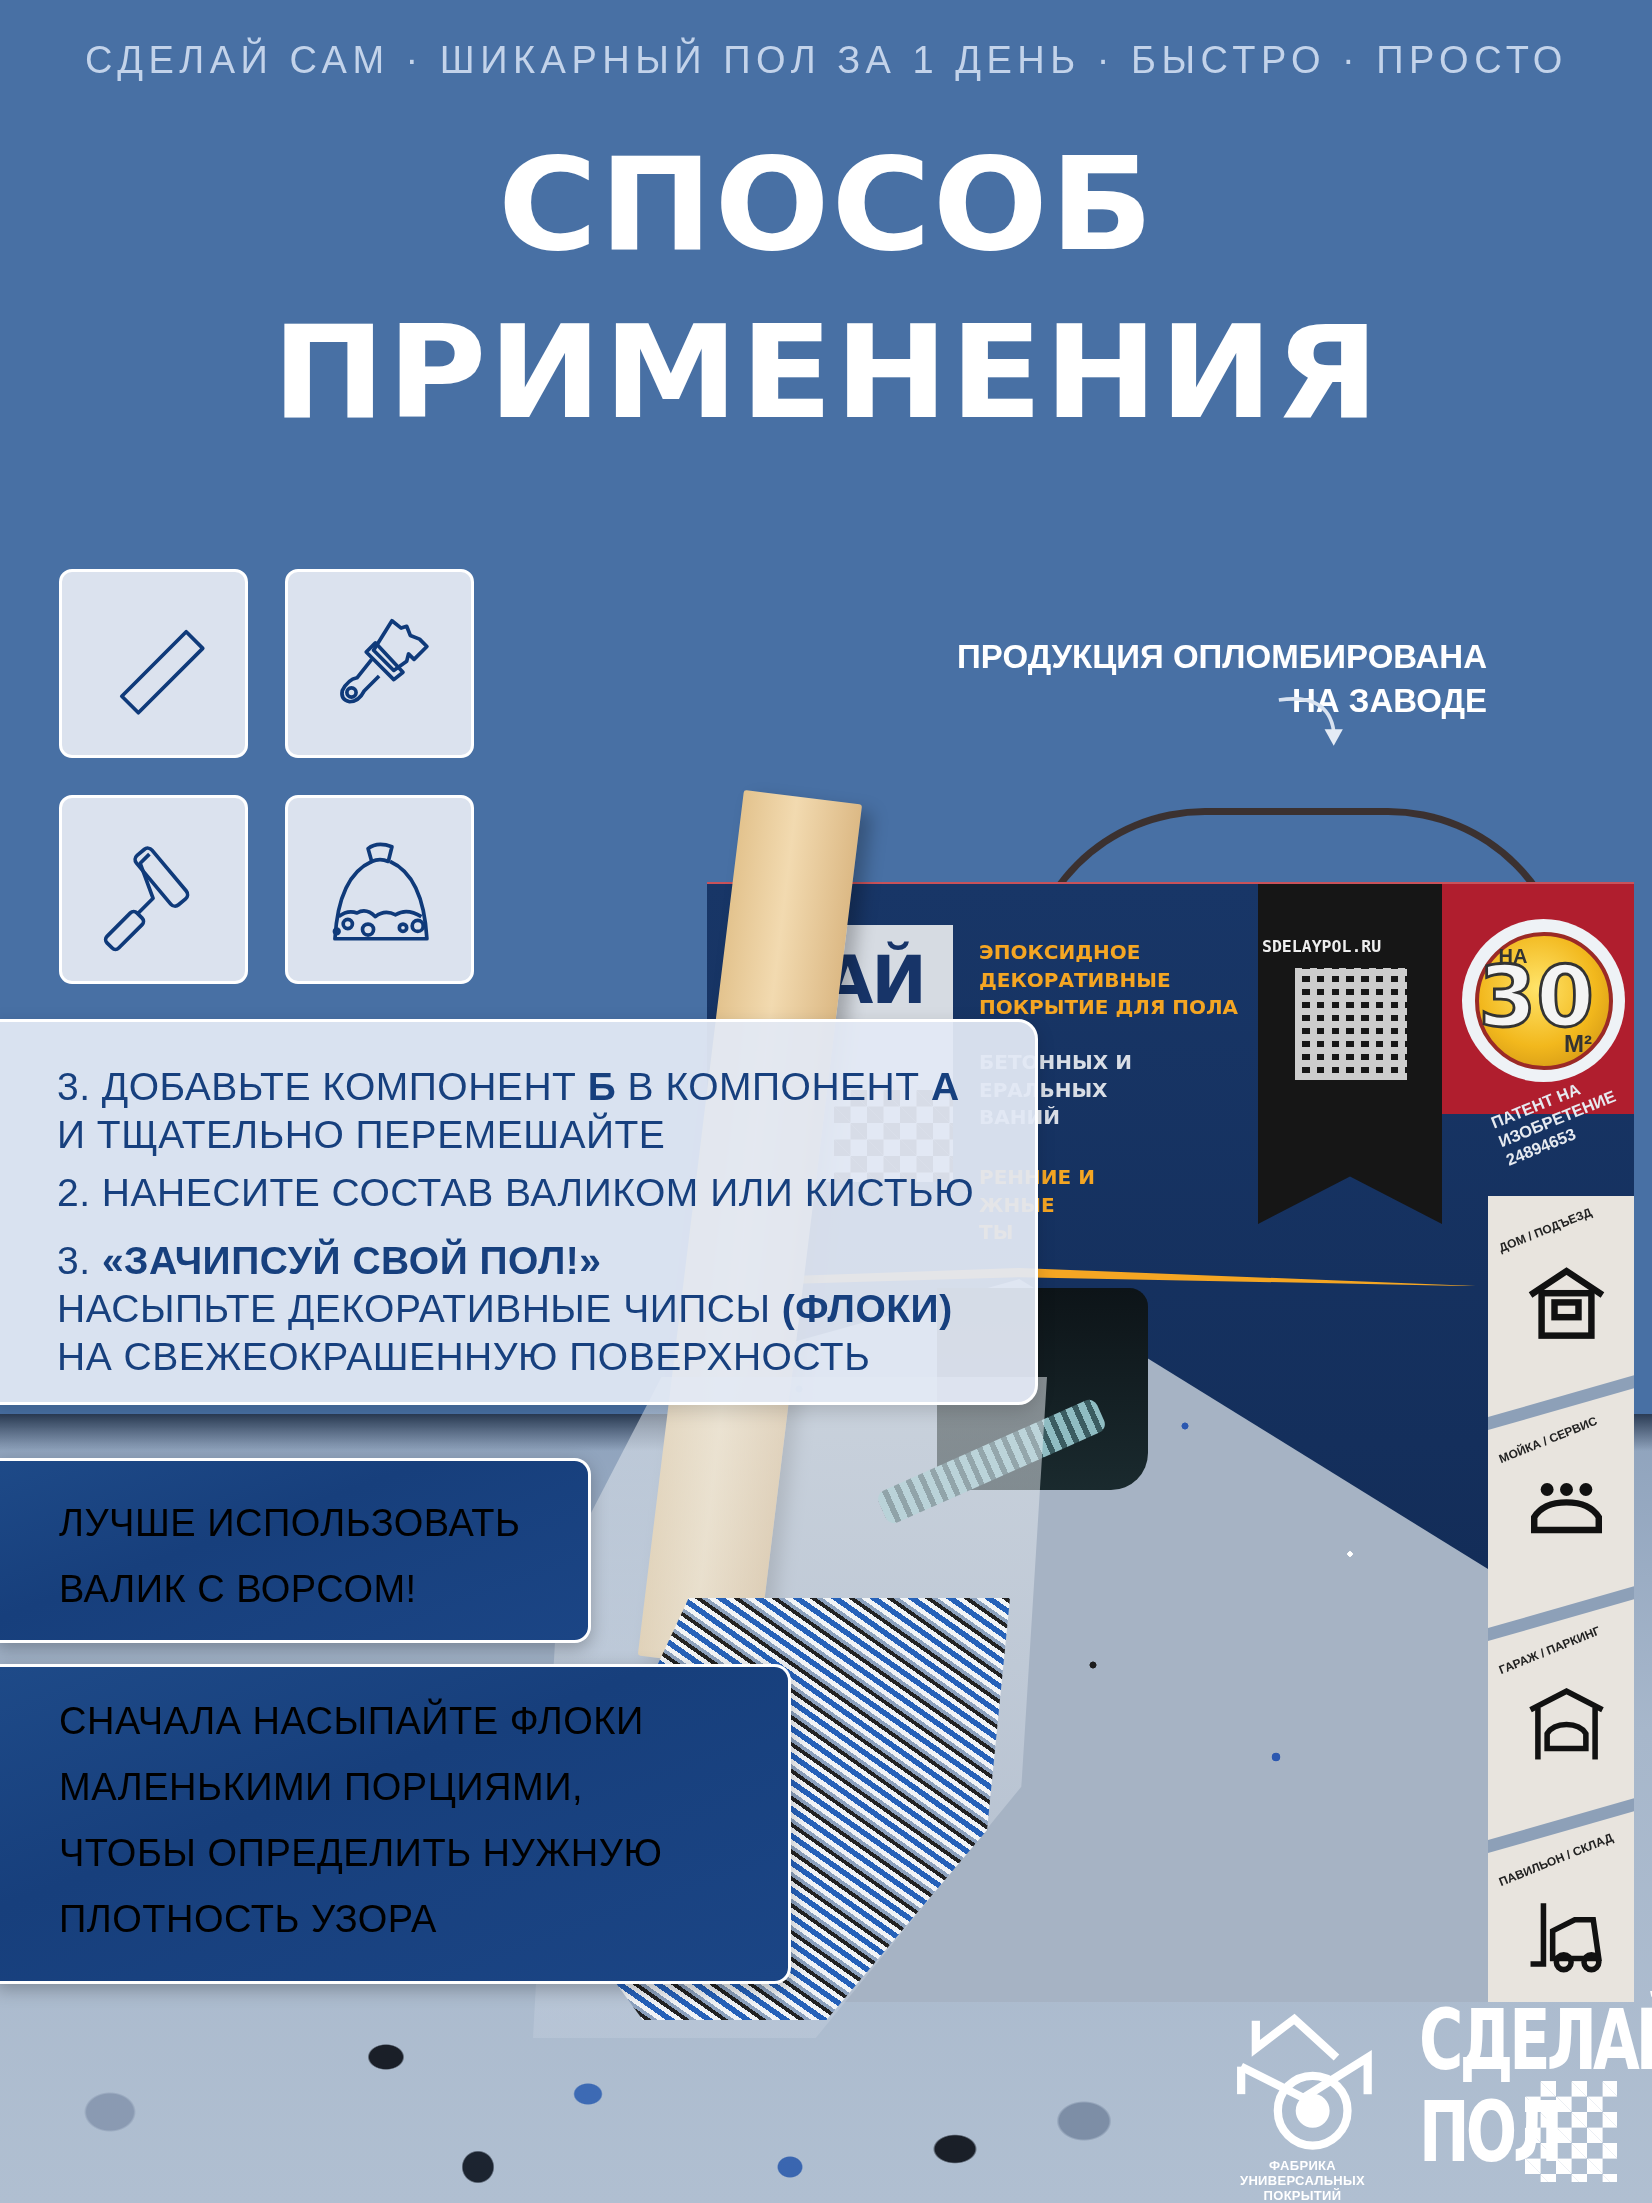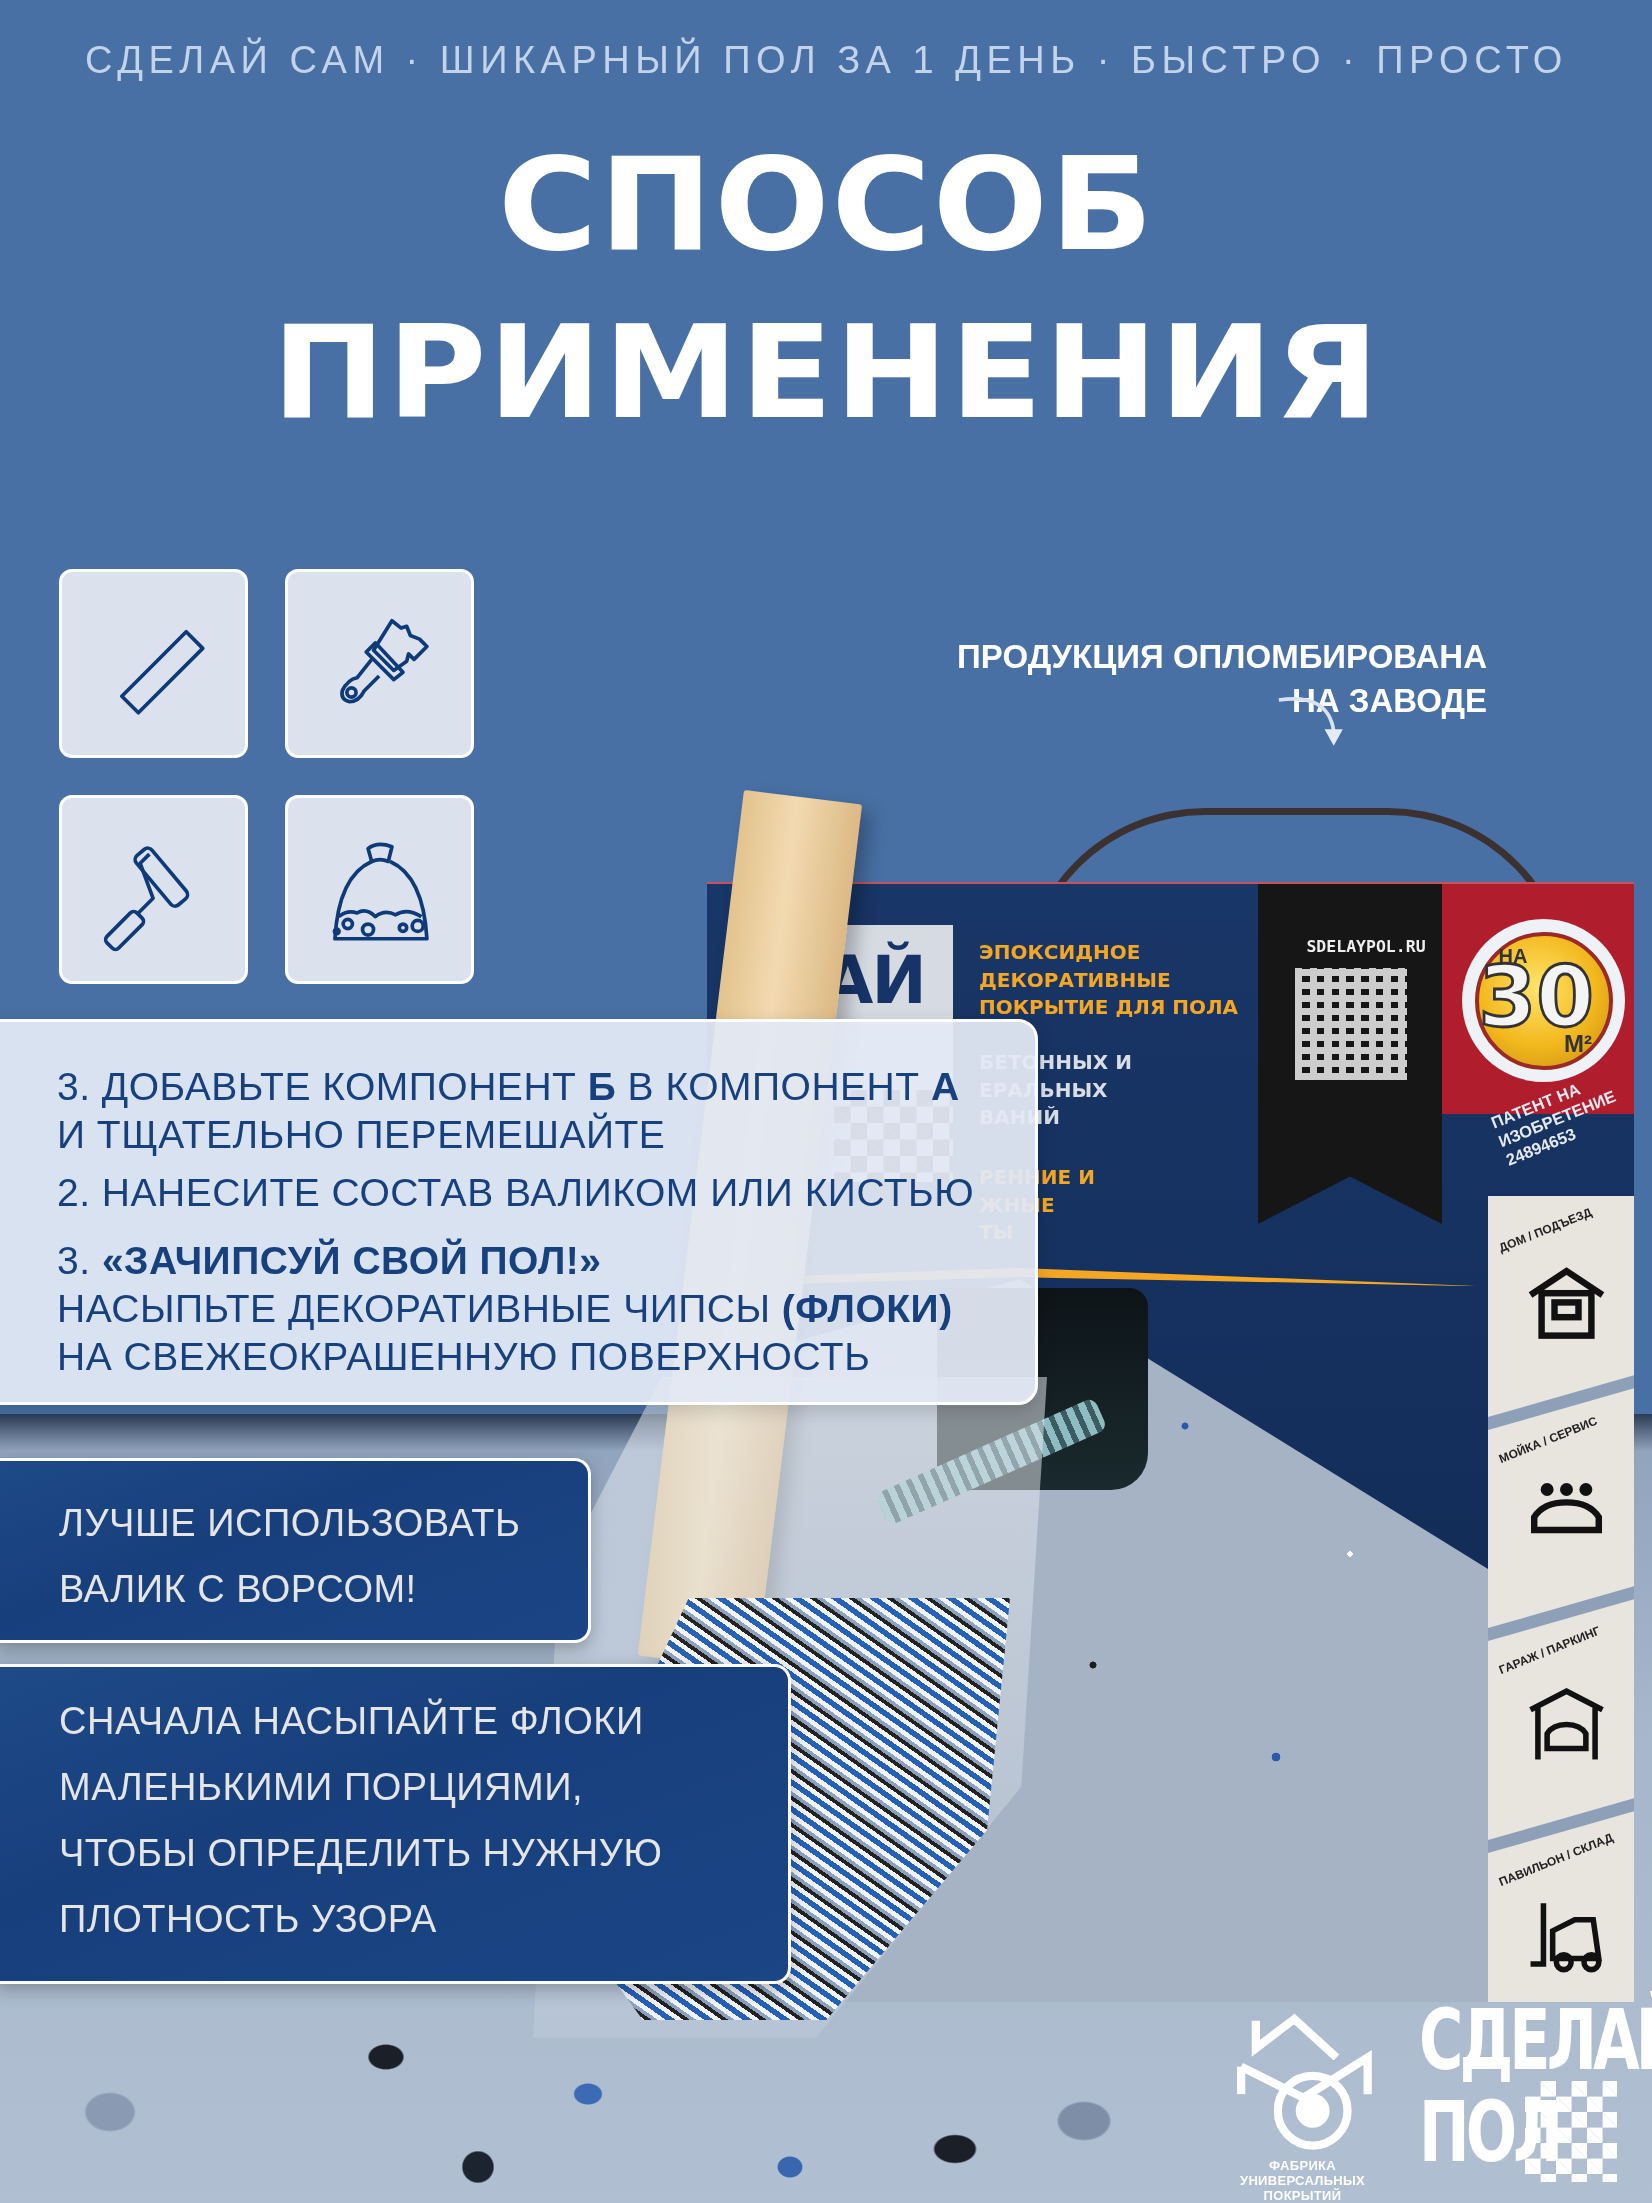--- a/index.html
+++ b/index.html
@@ -100,21 +100,21 @@
   .box-orange2 {
     left: 272px; top: 280px; width: 294px;
     font-size: 20px; font-weight: 900; line-height: 27.5px; color: #f5a623;
     font-family: "DejaVu Sans", sans-serif;
   }
   .qr-panel {
     left: 551px; top: 0; width: 184px; height: 340px; background: #161616;
     clip-path: polygon(0 0, 100% 0, 100% 100%, 50% 86%, 0 100%);
   }
   .qr-url {
-    position: absolute; left: 16px; top: 53px; width: 100%; text-align: center;
+    position: absolute; left: 4px; top: 53px; width: 100%; 
     font-size: 16.5px; font-weight: 700; color: #eee; font-family: "DejaVu Sans Mono", monospace;
   }
   .qr-code {
     position: absolute; left: 37px; top: 84px; width: 112px; height: 112px;
     background:
       repeating-linear-gradient(90deg, #eee 0 7.3px, transparent 7.3px 14.7px),
       repeating-linear-gradient(0deg, #eee 0 7.3px, transparent 7.3px 13px);
     opacity: 0.85;
   }
   .red-strip { left: 735px; top: 0; width: 193px; height: 230px; background: #b01e2e; }
@@ -217,21 +217,21 @@
 
   
   .tip {
     background: linear-gradient(160deg, #1e4a88 0%, #173f7c 40%, #1b4585 100%);
     border: 3.7px solid #fff; border-left: none; border-radius: 0 16.5px 16.5px 0;
     box-shadow: 0 5.5px 16.5px rgba(0,0,0,0.25);
   }
   .tip1 { left: -3.7px; top: 1458px; width: 595px; height: 185px; }
   .tip2 { left: -3.7px; top: 1664px; width: 795px; height: 320px; }
   .tip-text {
-    font-size: 38px; color: #e5e5e5; line-height: 66px; white-space: nowrap; letter-spacing: 0.5px;
+    font-size: 38px; color: #000000; line-height: 66px; white-space: nowrap; letter-spacing: 0.5px;
   }
   .tip1-text { left: 59px; top: 1490px; }
   .tip2-text { left: 59px; top: 1688px; }
 
   
   .logo-prosto { left: 1221px; top: 1993px; width: 165px; height: 184px; }
   .logo-prosto-caption {
     left: 1220px; top: 2158px; width: 165px; text-align: center;
     font-size: 13px; font-weight: 700; color: #fff; letter-spacing: 0.3px;
   }

